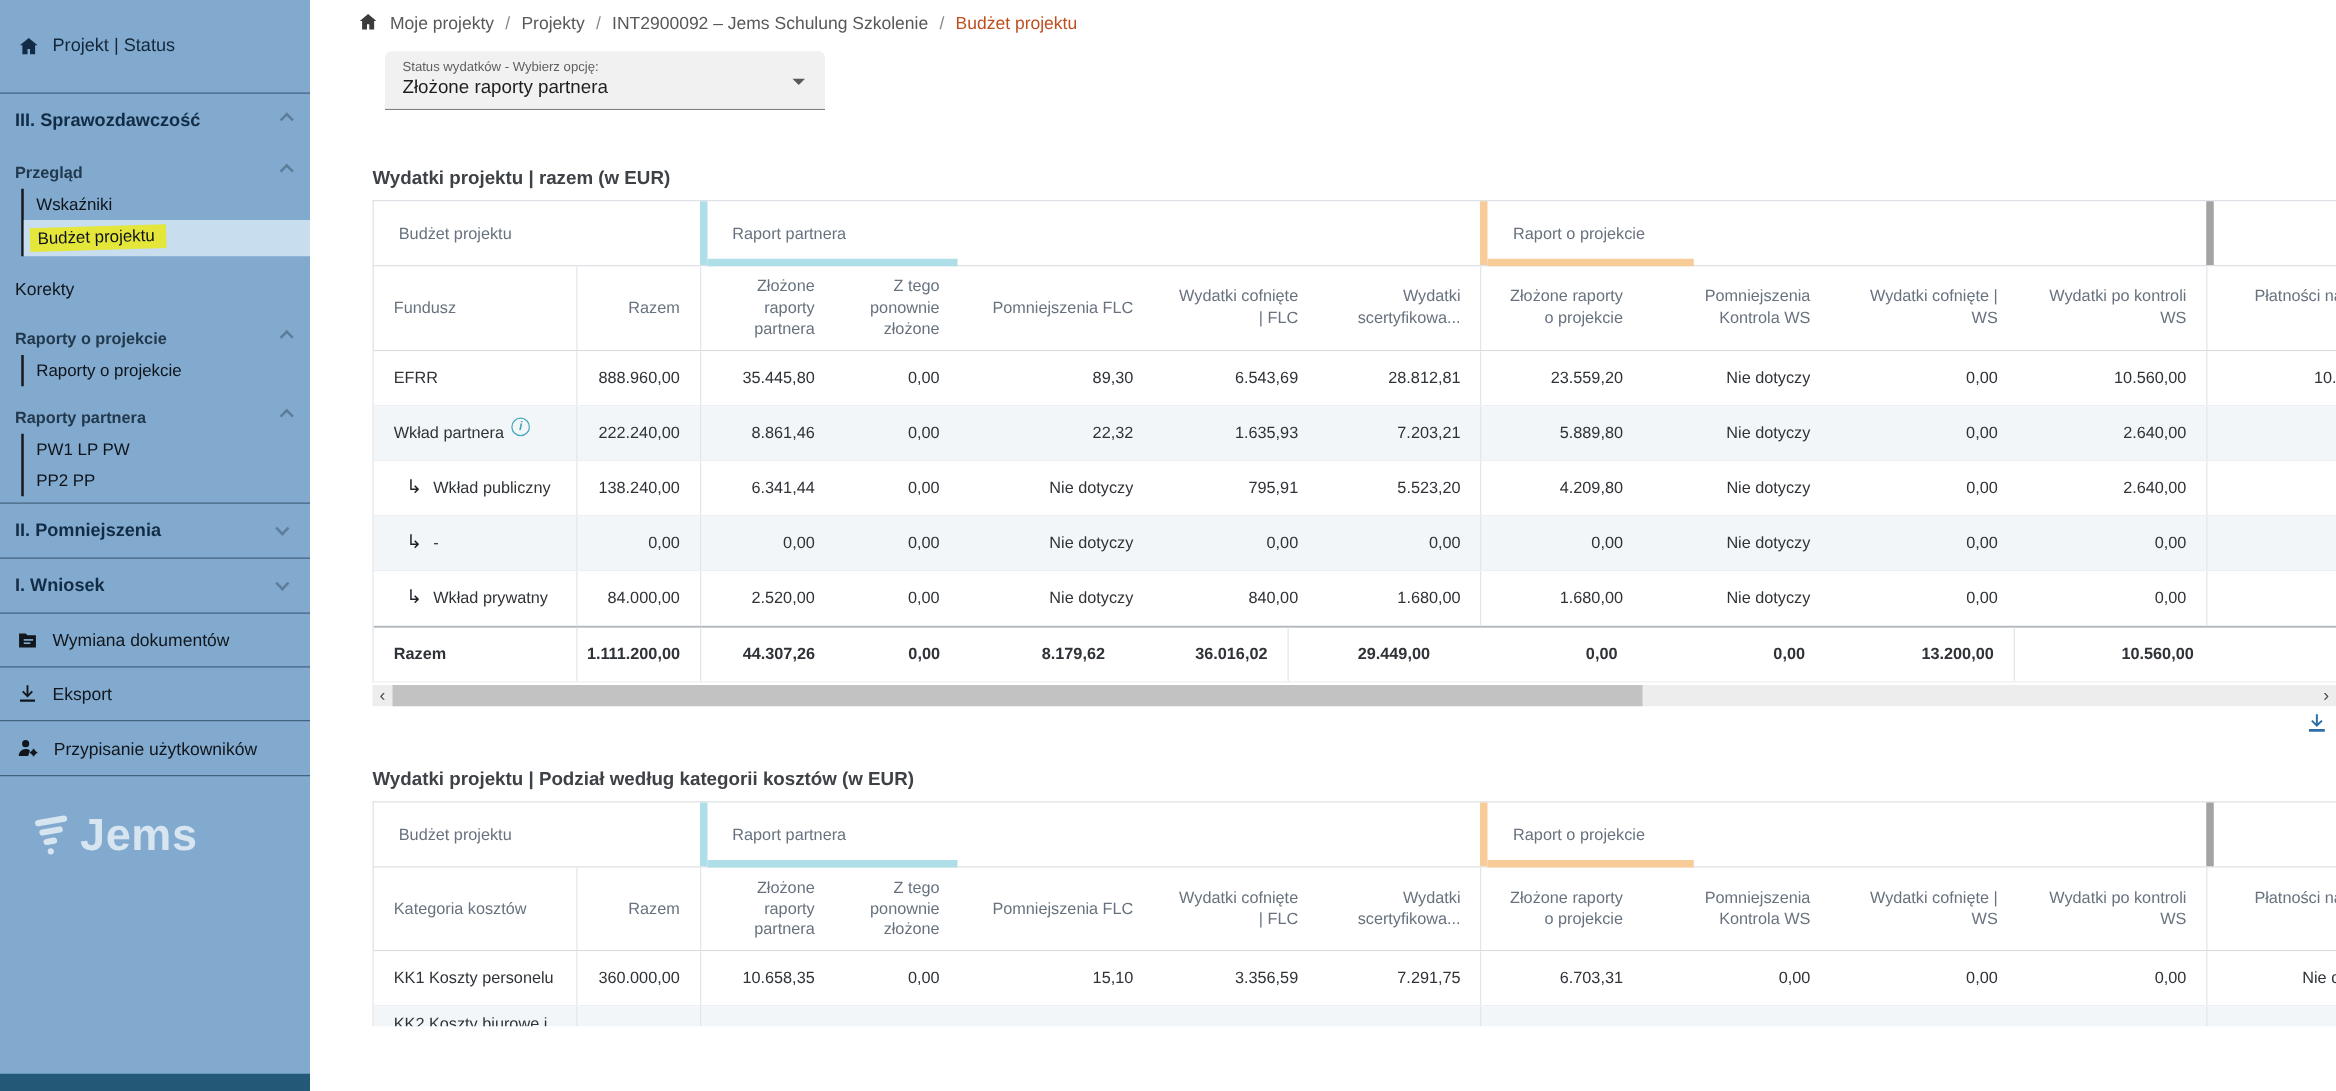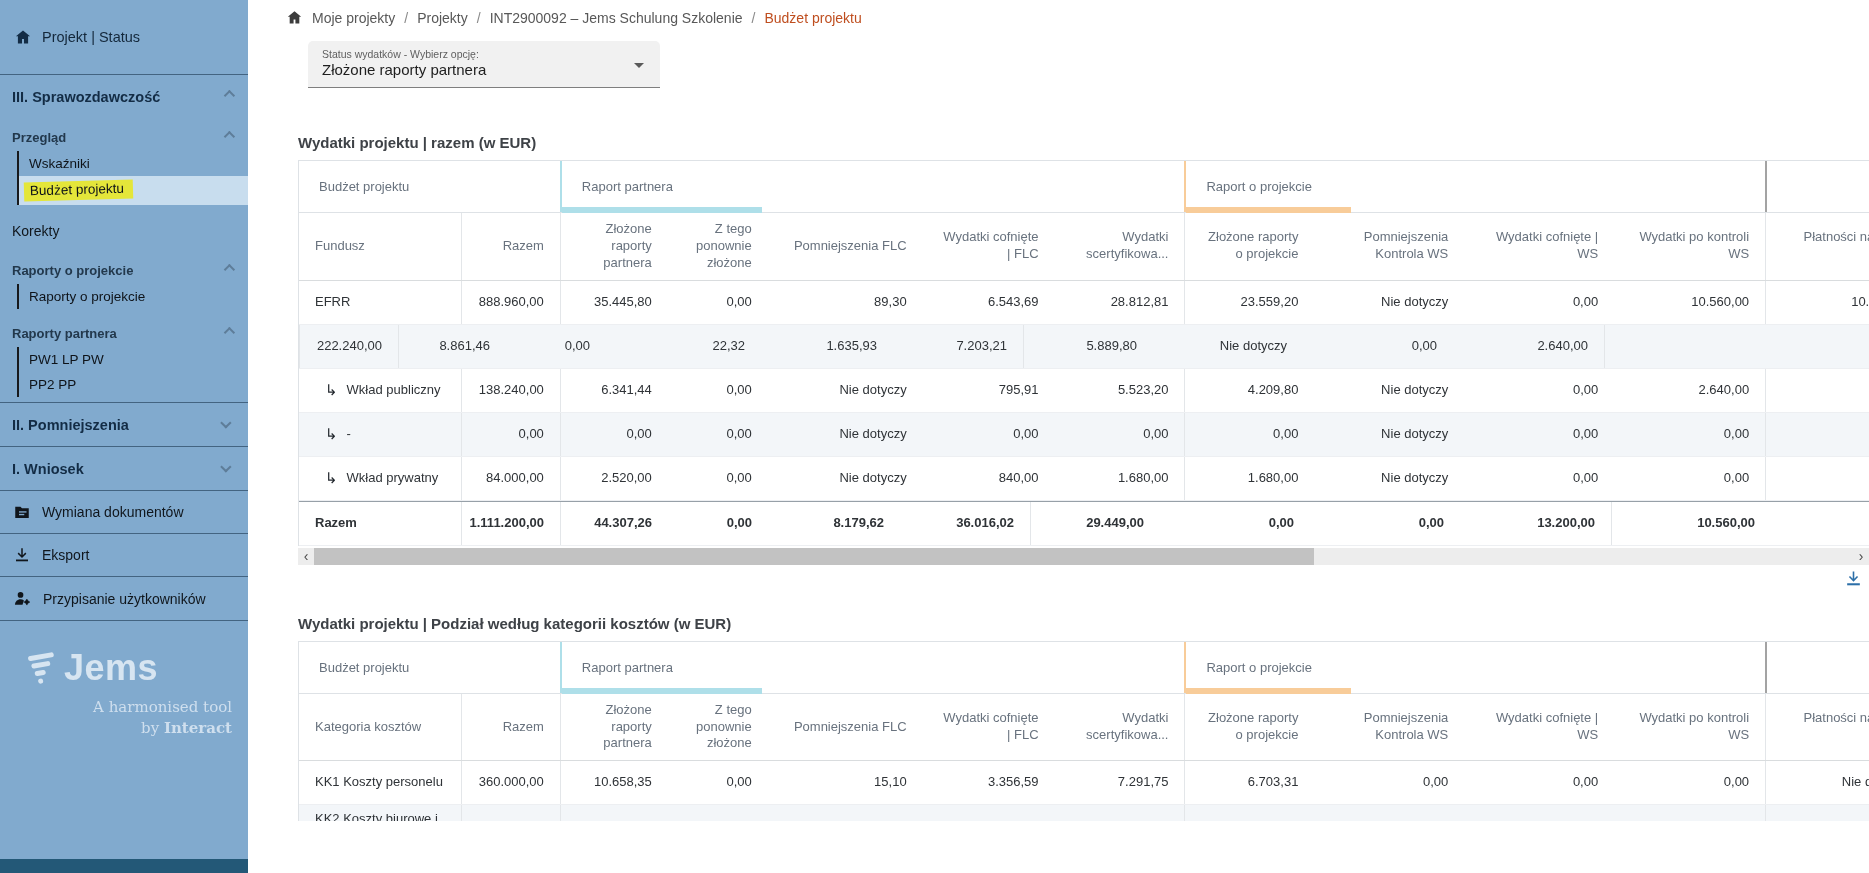--- a/index.html
+++ b/index.html
@@ -22,21 +22,21 @@
   .sb-item { padding: 13px 16px 12px 12px; font-size: 14px; color: #10161c; }
   .sb-iconitem { padding: 12px 16px 12px 13px; font-size: 14px; justify-content: flex-start; gap: 11px; color: #10161c; }
   .sb-iconitem svg { flex: 0 0 auto; }
   .chev { width: 8px; height: 8px; border-left: 2px solid #5e7countryside89; border-left: 2px solid #5e7d99; border-bottom: 2px solid #5e7d99; display: inline-block; }
   .chev-up { transform: rotate(135deg) translate(-2px,0); }
   .chev-down { transform: rotate(-45deg) translate(0,-3px); }
   .sb-subwrap { border-left: 2px solid #17191c; margin: 1px 0 5px 17px; }
   .sb-subitem { padding: 5px 8px 5px 10px; font-size: 13.5px; color: #0e1319; cursor: pointer; }
   .sb-subitem.selected { background: #c8ddee; }
   .hl { display: inline-block; background: #e4e63a; padding: 1px 9px 3px 6px; margin-left: -5px; transform: rotate(-1.6deg); }
-  .logo { margin: 26px 16px 0 30px; color: #d7e5f1; text-align: right; }
+  .logo { margin: 26px 4px 0 30px; color: #d7e5f1; }
   .logo-row { display: flex; align-items: center; gap: 8px; }
   .logo-mark { display: inline-flex; flex-direction: column; gap: 3px; transform: rotate(-10deg); align-items: flex-start; }
   .logo-mark i { display: block; height: 5px; border-radius: 3px; background: #d7e5f1; }
   .logo-mark i:nth-child(1){ width: 26px; }
   .logo-mark i:nth-child(2){ width: 19px; margin-left: 2px; }
   .logo-mark i:nth-child(3){ width: 11px; margin-left: 4px; }
   .logo-mark i:nth-child(4){ width: 5px;  margin-left: 6px; }
   .logo-name { font-size: 36px; font-weight: 700; letter-spacing: .5px; }
   .logo-tag { font-family: "DejaVu Serif", serif; font-size: 15px; line-height: 1.4; margin-top: 8px; color: #cfdfee; }
   .logo-tag b { font-weight: 700; }
@@ -61,21 +61,21 @@
   .filter-caret { position: absolute; right: 16px; top: 22px; width: 0; height: 0;
     border-left: 5px solid transparent; border-right: 5px solid transparent; border-top: 5px solid #5a5a5a; }
 
   .tbl-title { font-size: 15px; font-weight: 700; color: #3e4247; margin: 46px 0 9px 0; }
   .tbl-title-2 { margin-top: 24px; }
 
   
   .jtable { width: 1627px; border-top: 1px solid #dee2e6; border-left: 1px solid #dee2e6; font-size: 13px; }
   .t-grouprow { display: flex; height: 52px; border-bottom: 1px solid #dee2e6; }
   .t-group { position: relative; display: flex; align-items: center; padding-left: 20px; color: #68727e; }
-  .t-group.gb { border-left: 2px solid #a3a3a3; }
+  .t-group.gb { border-left: 6px solid #a3a3a3; }
   .t-group.acc-cyan { border-left-color: #aedfe9; }
   .t-group.acc-orange { border-left-color: #f8cc99; }
   .acc-bar { position: absolute; left: 0; bottom: -1px; height: 6px; }
   .acc-cyan .acc-bar { width: 200px; background: #aedfe9; }
   .acc-orange .acc-bar { width: 165px; background: #f8cc99; }
   .t-headrow { display: flex; border-bottom: 1px solid #d9dcde; color: #68727e; }
   .t-hcell { padding: 8px 16px; min-height: 50px; display: flex; align-items: center; justify-content: flex-end; text-align: right; line-height: 1.3; }
   .t-hcell.first { justify-content: flex-start; text-align: left; }
   .bl { border-left: 1px solid #e3e6e9; }
   .t-row { display: flex; border-bottom: 1px solid #edeff2; background: #fff; }
@@ -197,24 +197,20 @@
   <div class="logo">
     <div class="logo-row">
       <span class="logo-mark">
           <i></i>
           <i></i>
           <i></i>
           <i></i>
         </span>
       <span class="logo-name">Jems</span>
     </div>
-    <div class="logo-tag">
-      <span>A harmonised tool</span><br>
-      <span>by </span><b>Interact</b>
-    </div>
   </div>
   <div class="sb-strip"></div>
 </aside>
 
 <main class="main">
   <div class="breadcrumb">
     <span class="bc-home">
       <svg class="ic" width="17" height="17" viewBox="0 0 24 24">
           <path d="M12 3.2 2.6 11h2.6v9.5h5.5v-5.7h2.6v5.7h5.5V11h2.6z"></path>
         </svg>
@@ -277,20 +273,24 @@
           <div class="t-cell num" style="width: 155px;">89,30</div>
           <div class="t-cell num" style="width: 132px;">6.543,69</div>
           <div class="t-cell num" style="width: 130px;">28.812,81</div>
           <div class="t-cell num bl" style="width: 130px;">23.559,20</div>
           <div class="t-cell num" style="width: 150px;">Nie dotyczy</div>
           <div class="t-cell num" style="width: 150px;">0,00</div>
           <div class="t-cell num" style="width: 151px;">10.560,00</div>
           <div class="t-cell num bl" style="width: 160px;">10.560,00</div>
         </div>
         <div class="t-row alt">
+          <div class="t-cell label" style="width: 162px;">
+            <span class="lbl">Wkład partnera</span>
+            <span class="info-i">i</span>
+          </div>
           <div class="t-cell num bl" style="width: 99px;">222.240,00</div>
           <div class="t-cell num bl" style="width: 108px;">8.861,46</div>
           <div class="t-cell num" style="width: 100px;">0,00</div>
           <div class="t-cell num" style="width: 155px;">22,32</div>
           <div class="t-cell num" style="width: 132px;">1.635,93</div>
           <div class="t-cell num" style="width: 130px;">7.203,21</div>
           <div class="t-cell num bl" style="width: 130px;">5.889,80</div>
           <div class="t-cell num" style="width: 150px;">Nie dotyczy</div>
           <div class="t-cell num" style="width: 150px;">0,00</div>
           <div class="t-cell num" style="width: 151px;">2.640,00</div>

